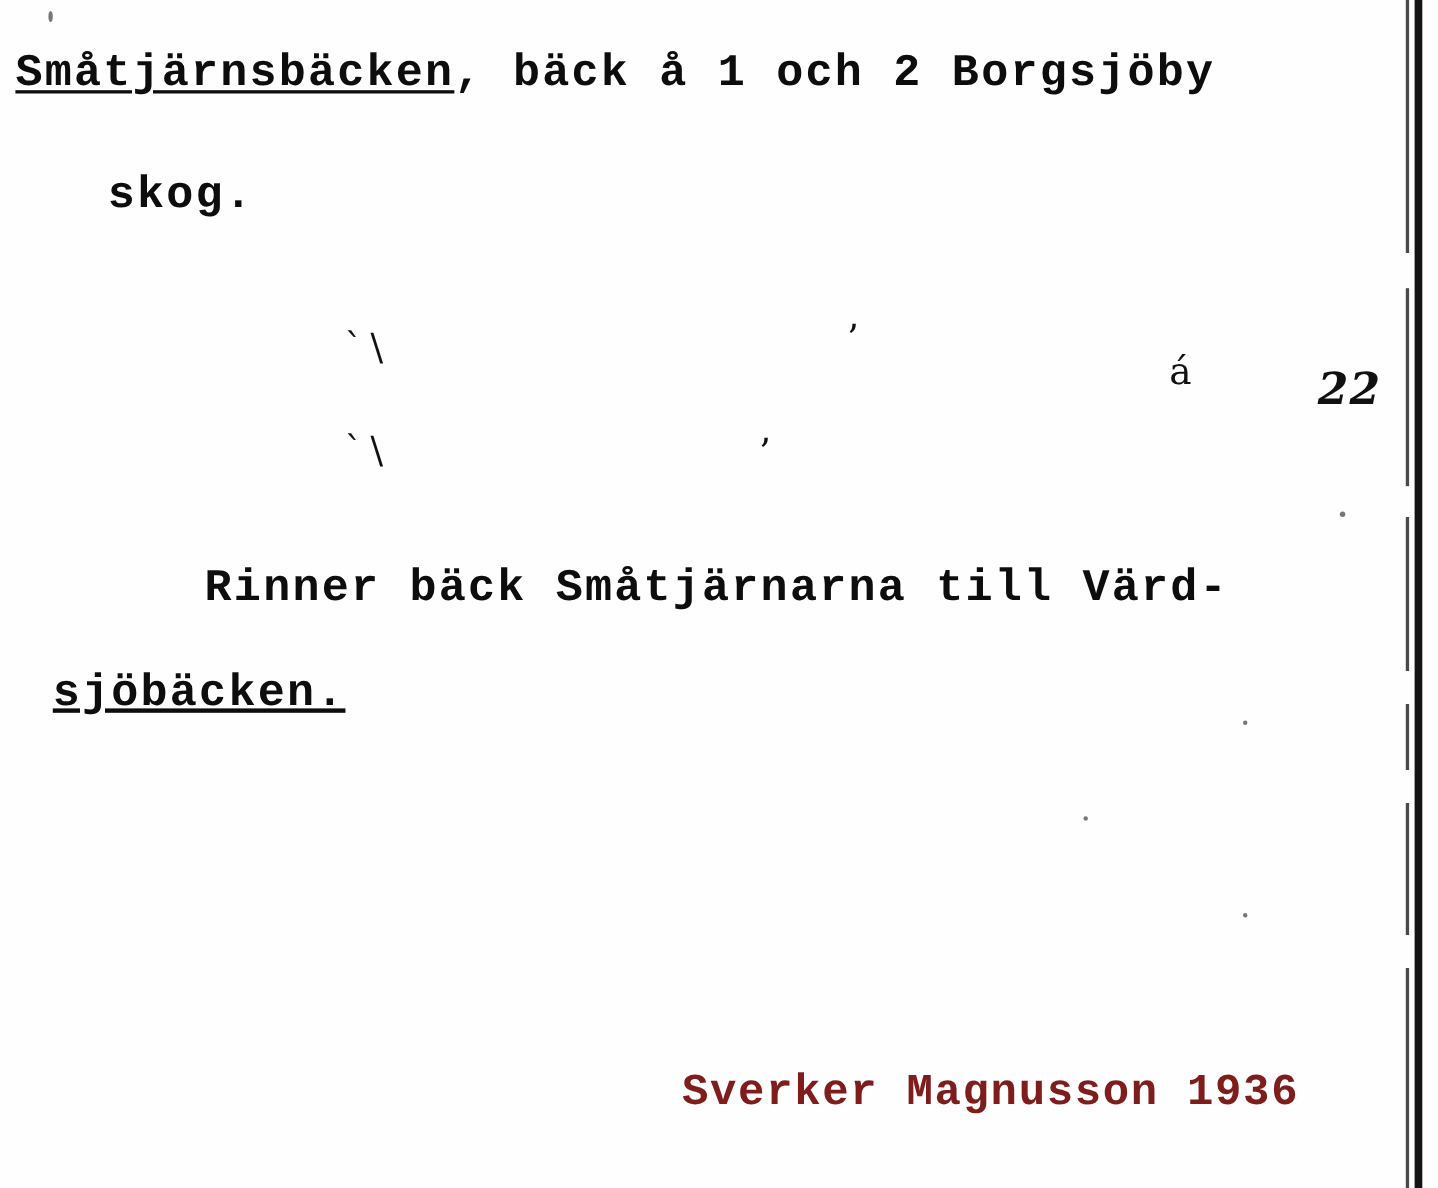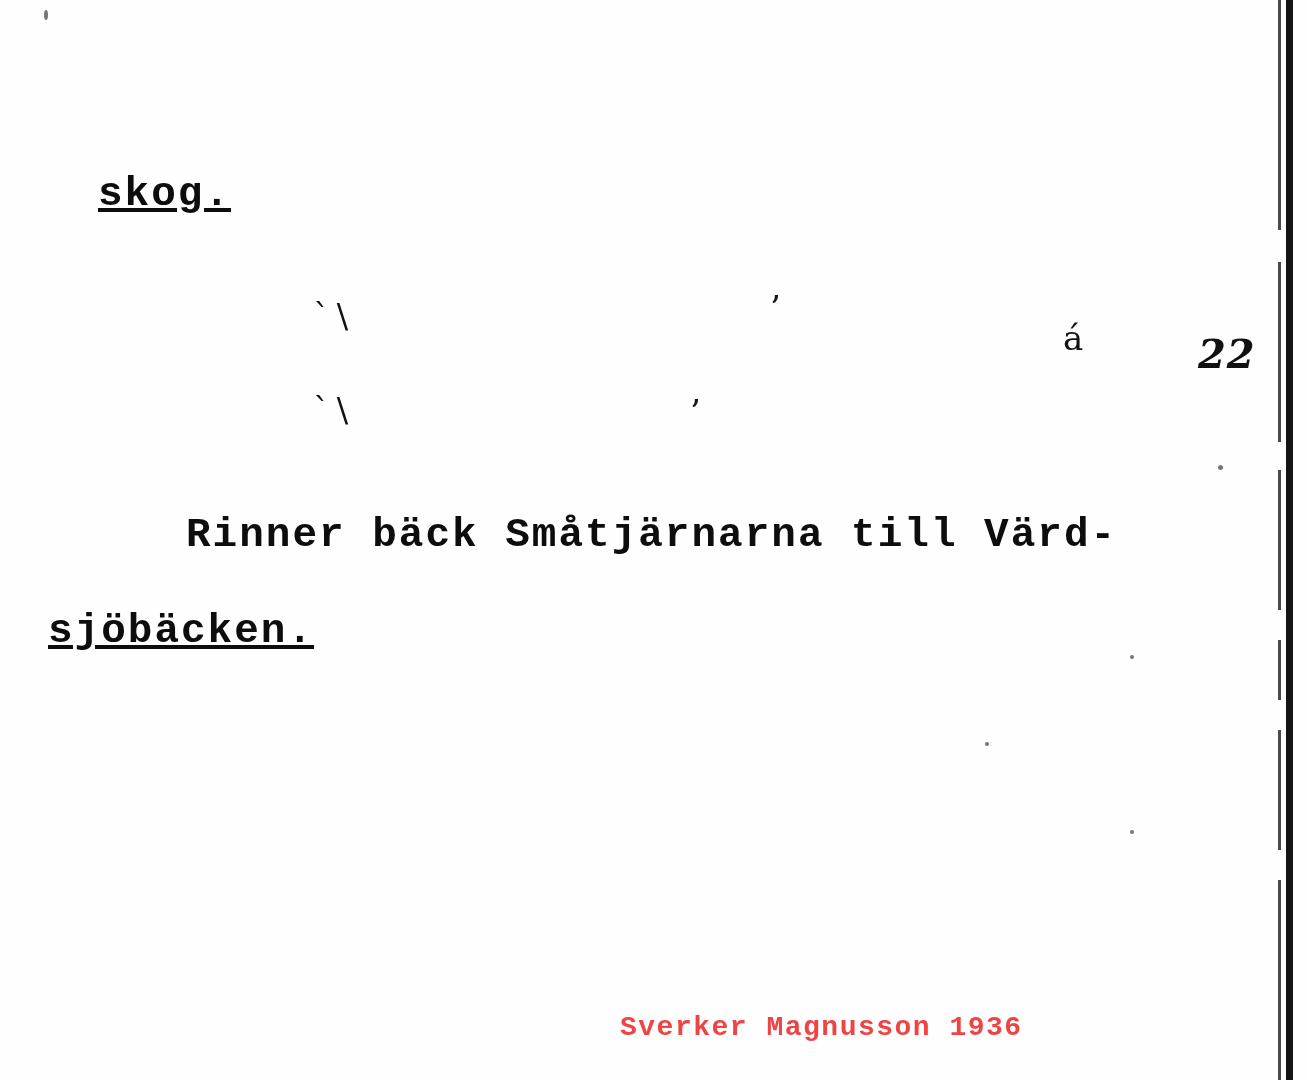--- a/index.html
+++ b/index.html
@@ -82,25 +82,24 @@
     font-weight: 700;
     font-size: 40px;
     color: #111;
     letter-spacing: 1px;
   }
 
   .signature {
     position: absolute;
     font-family: "Liberation Mono", "DejaVu Sans Mono", monospace;
     font-weight: 700;
-    font-size: 28px;
+    font-size: 40px;
     letter-spacing: 1.5px;
-    color: #ef4444;
+    color: #7f1d1d;
     white-space: pre;
-    margin-top: 40px;
   }
 </style>
 </head>
 <body>
 
 <div id="card">
 
   <div class="edge-bar"></div>
   <div class="edge-rule" style="top:0px;height:230px;"></div>
   <div class="edge-rule" style="top:262px;height:180px;"></div>
@@ -108,22 +107,23 @@
   <div class="edge-rule" style="top:640px;height:60px;"></div>
   <div class="edge-rule" style="top:730px;height:120px;"></div>
   <div class="edge-rule" style="top:880px;height:200px;"></div>
 
   <div class="speck" style="left:44px;top:10px;width:4px;height:10px;"></div>
   <div class="speck" style="left:1218px;top:465px;width:5px;height:5px;"></div>
   <div class="speck" style="left:1130px;top:655px;width:4px;height:4px;"></div>
   <div class="speck" style="left:985px;top:742px;width:4px;height:4px;"></div>
   <div class="speck" style="left:1130px;top:830px;width:4px;height:4px;"></div>
 
+  <div class="tw" style="left:14px;top:44px;"><span class="headword">Småtjärnsbäcken</span><span>, bäck å 1 och 2 Borgsjöby</span></div>
 
-  <div class="tw" style="left:98px;top:171px;text-decoration:underline;">skog.</div>
+  <div class="tw" style="left:98px;top:155px;">skog.</div>
 
 
   <div class="diacritic" style="left:330px;top:296px;">̀ \</div>
   <div class="diacritic" style="left:770px;top:288px;">’</div>
   <div class="diacritic" style="left:1063px;top:318px;">á</div>
   <div class="num" style="left:1198px;top:330px;">22</div>
 
   <div class="diacritic" style="left:330px;top:390px;">̀ \</div>
   <div class="diacritic" style="left:690px;top:392px;">’</div>
 

